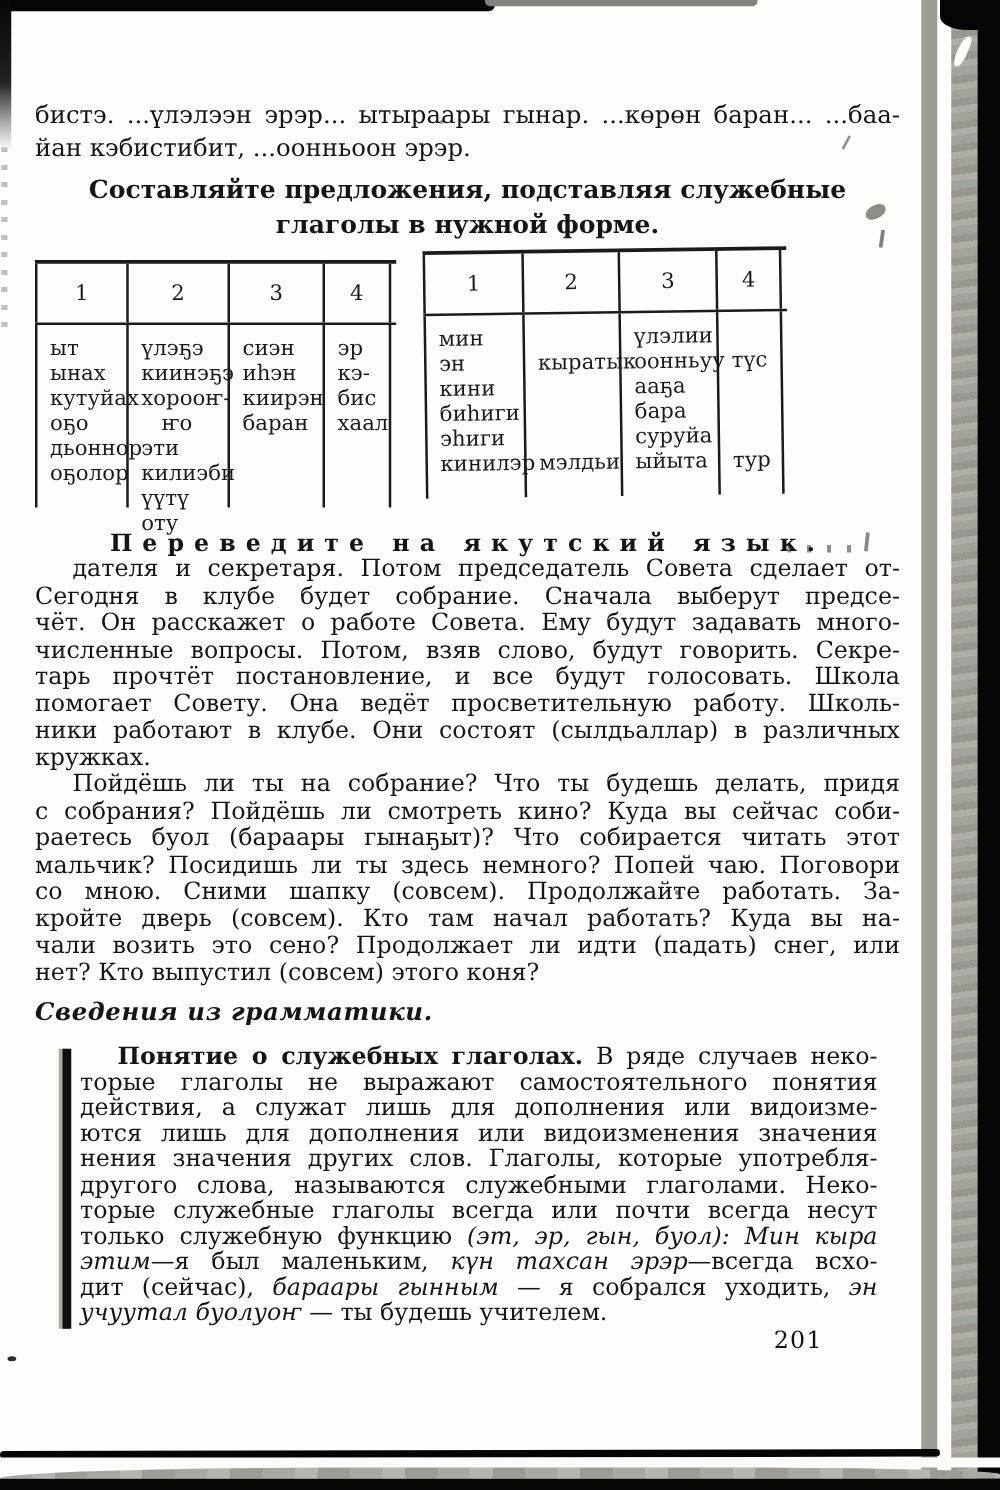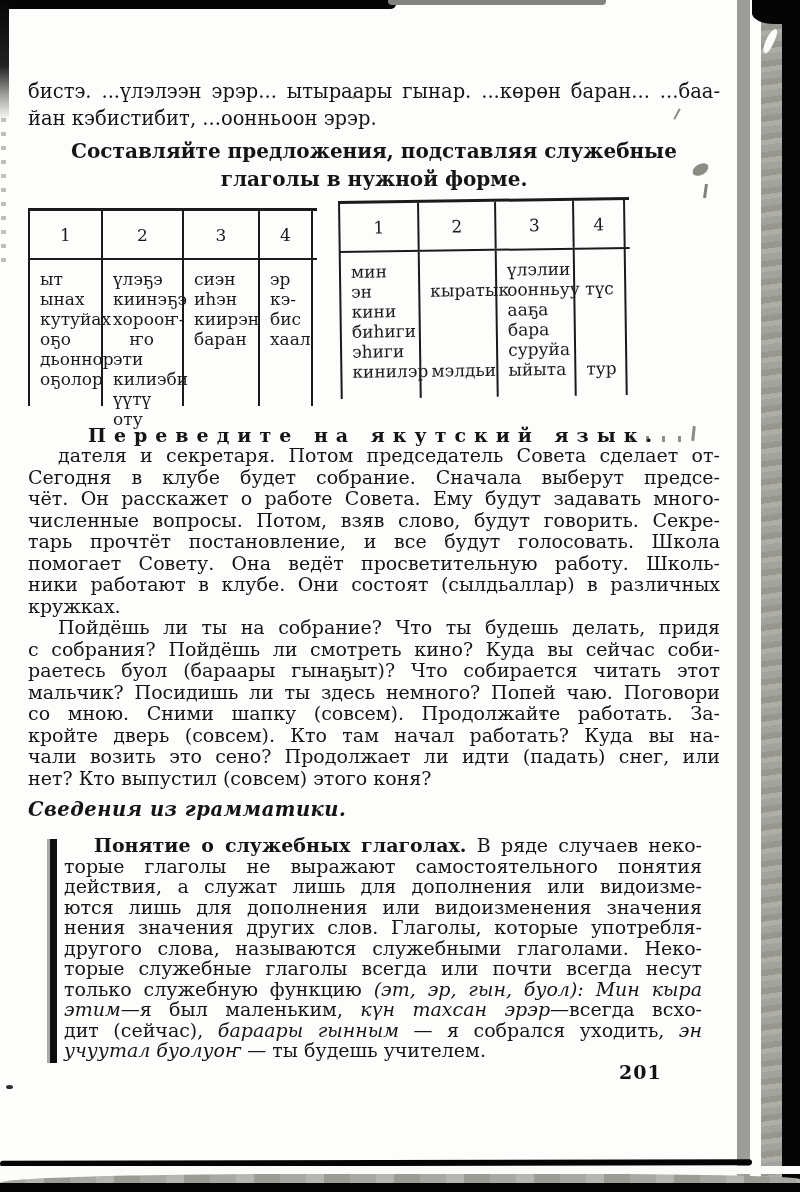--- a/index.html
+++ b/index.html
@@ -45,21 +45,21 @@
   .h1 { left:28px; top:137px; width:692px; font-size:20px; line-height:28px; font-weight:700; }
   .h1 .tline { text-align:center; text-align-last:center; }
   .h2 { left:28px; top:424px; width:692px; text-align:center; font-size:19px; font-weight:700; letter-spacing:8px; }
   .h3 { left:28px; top:798px; width:692px; text-align:left; font-size:19.5px; font-weight:700; font-style:italic; letter-spacing:.5px; }
   .p1 { left:28px; top:445px; width:692px; font-size:19px; line-height:21.5px; }
   .p2 { left:28px; top:617px; width:692px; font-size:19px; line-height:21.5px; }
   .grammar { left:64px; top:835px; width:638px; font-size:19px; line-height:20.5px; }
   .grammar .b { font-weight:700; }
   .grammar .i { font-style:italic; }
   .gbar { left:50px; top:839px; width:7px; height:224px; background:#0e0e0e; box-shadow:-3px 0 0 #aaaaa4; }
-  .pagenum { left:619px; top:1061px; font-size:19px; font-weight:700; letter-spacing:1px; color:#111; }
+  .pagenum { left:619px; top:1061px; font-size:19px; font-weight:400; letter-spacing:1px; color:#111; }
 
   
   .ttable { position:absolute; border-top:3px solid #1b1b1b; background:transparent; }
   .t-left  { left:28px;  top:208px; width:289px; }
   .t-right { left:338px; top:201px; width:291px; transform:rotate(-0.8deg); transform-origin:left top; }
   .trow { display:flex; }
   .tcell { border-right:2px solid #1b1b1b; flex:0 0 auto; }
   .tcell:first-child { border-left:2px solid #1b1b1b; }
   .thead { border-bottom:2px solid #1b1b1b; height:49px; }
   .hcell { display:flex; align-items:center; justify-content:center; font-size:17px; }

